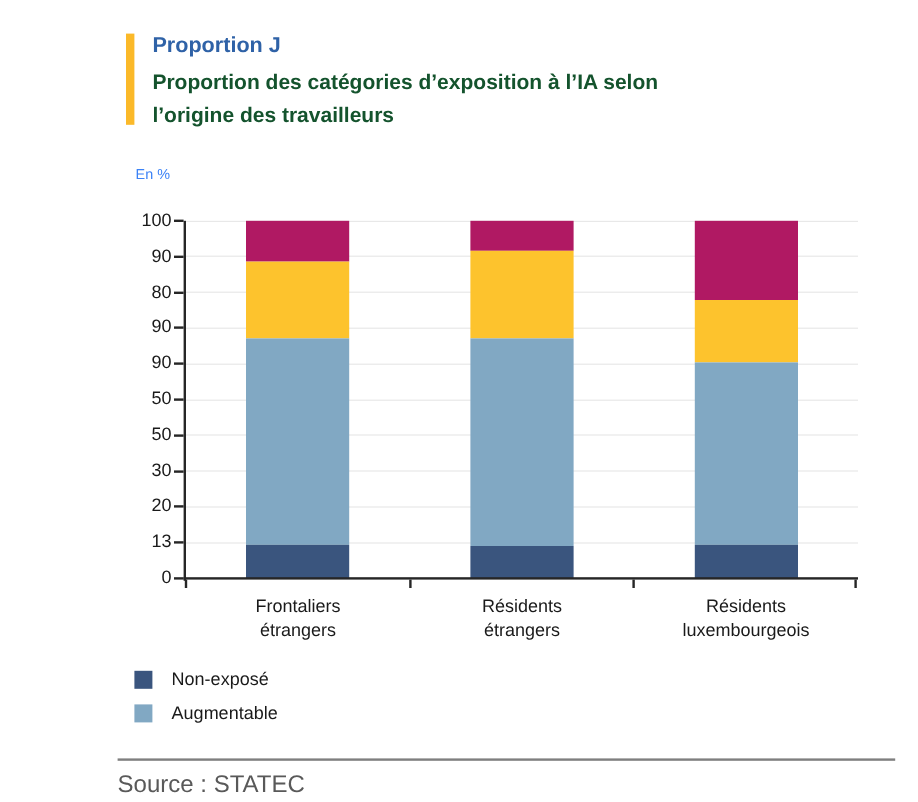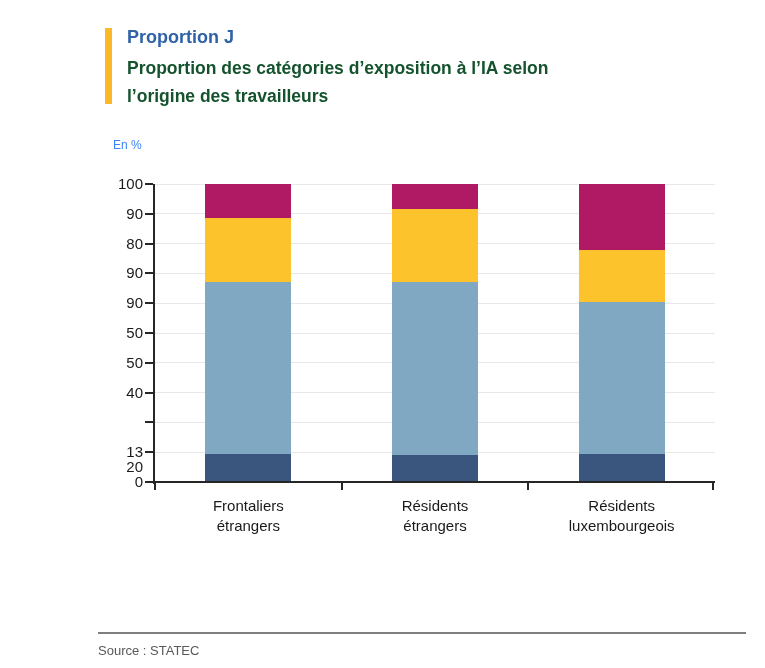--- a/index.html
+++ b/index.html
@@ -42,37 +42,37 @@
 
   
   .legend{left:112px;top:558px;display:grid;grid-template-rows:repeat(2,auto);
           grid-auto-flow:column;grid-template-columns:176px auto;row-gap:11px;}
   .legend-item{display:flex;align-items:center;gap:16px;}
   .legend-swatch{width:15px;height:15px;flex:none;}
   .legend-label{font-size:15px;color:#1A1A1A;}
 
   
   .separator{left:98px;top:632px;width:648px;height:2px;background:#7F7F7F;}
-  .source{left:98px;top:643px;font-size:13px;color:#595959;}
+  .source{left:98px;top:643px;font-size:20px;color:#595959;}
 </style>
 </head>
 <body>
 
 <div class="abs accent-bar" style="background: rgb(251, 185, 41);"></div>
 <div class="abs kicker" style="color: rgb(47, 98, 167);">Proportion J</div>
 <div class="abs fig-title" style="color: #14532d;">Proportion des catégories d’exposition à l’IA selon
 l’origine des travailleurs</div>
 
 <div class="abs unit-label">En %</div>
 
 <div class="abs ylabels">
     <div class="ylabel" style="top: 289px;">0</div>
     <div class="ylabel" style="top: 259.2px;">13</div>
-    <div class="ylabel" style="top: 229.4px; margin-top: 45px;">20</div>
-    <div class="ylabel" style="top: 199.6px;">40</div>
+    <div class="ylabel" style="top: 229.4px;">20</div>
+    <div class="ylabel" style="top: 199.6px;">30</div>
     <div class="ylabel" style="top: 169.8px;">50</div>
     <div class="ylabel" style="top: 140px;">50</div>
     <div class="ylabel" style="top: 110.2px;">90</div>
     <div class="ylabel" style="top: 80.4px;">90</div>
     <div class="ylabel" style="top: 50.6px;">80</div>
     <div class="ylabel" style="top: 20.8px;">90</div>
     <div class="ylabel" style="top: -9px;">100</div>
   </div>
 <div class="abs yticks">
     <div class="ytick" style="top: 297px;"></div>
@@ -130,16 +130,24 @@
 <div class="abs xcats">
     <div class="xcat" style="left: 0px; width: 186.667px;">Frontaliers
 étrangers</div>
     <div class="xcat" style="left: 186.667px; width: 186.667px;">Résidents
 étrangers</div>
     <div class="xcat" style="left: 373.333px; width: 186.667px;">Résidents
 luxembourgeois</div>
   </div>
 
 <div class="abs legend">
+    <div class="legend-item">
+      <div class="legend-swatch" style="background: rgb(58, 85, 126);"></div>
+      <div class="legend-label">Non-exposé</div>
+    </div>
+    <div class="legend-item">
+      <div class="legend-swatch" style="background: rgb(129, 168, 195);"></div>
+      <div class="legend-label">Augmentable</div>
+    </div>
   </div>
 
 <div class="abs separator"></div>
 <div class="abs source">Source : STATEC</div>
 
 </body></html>

